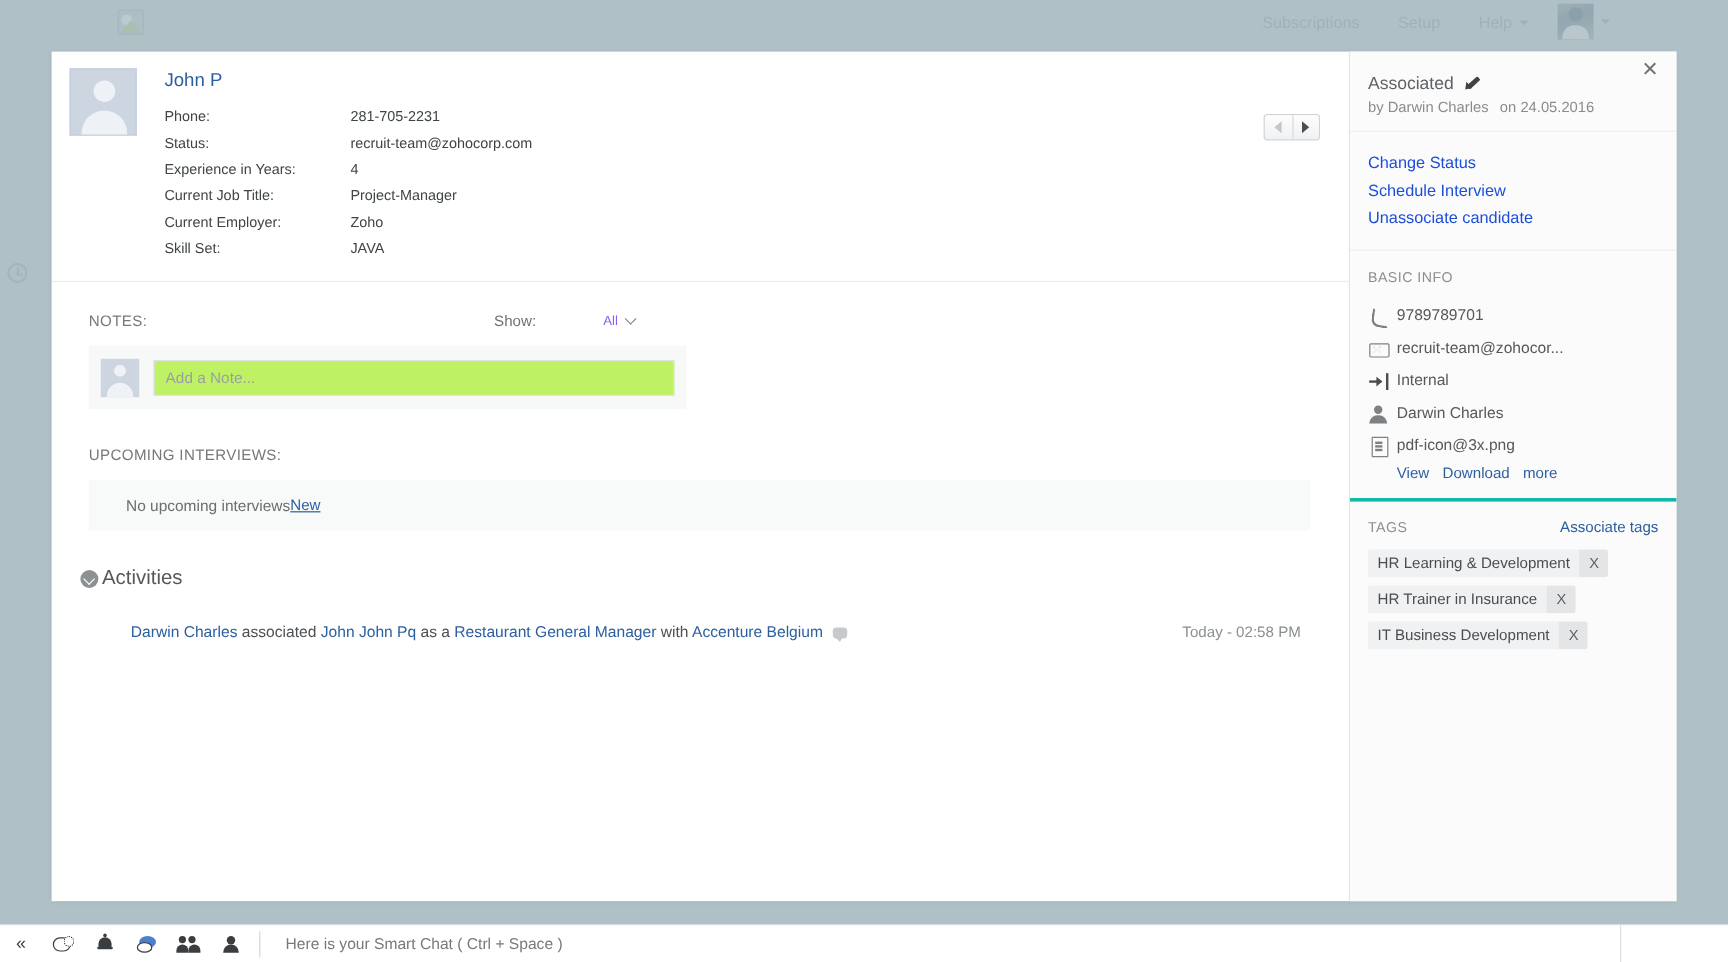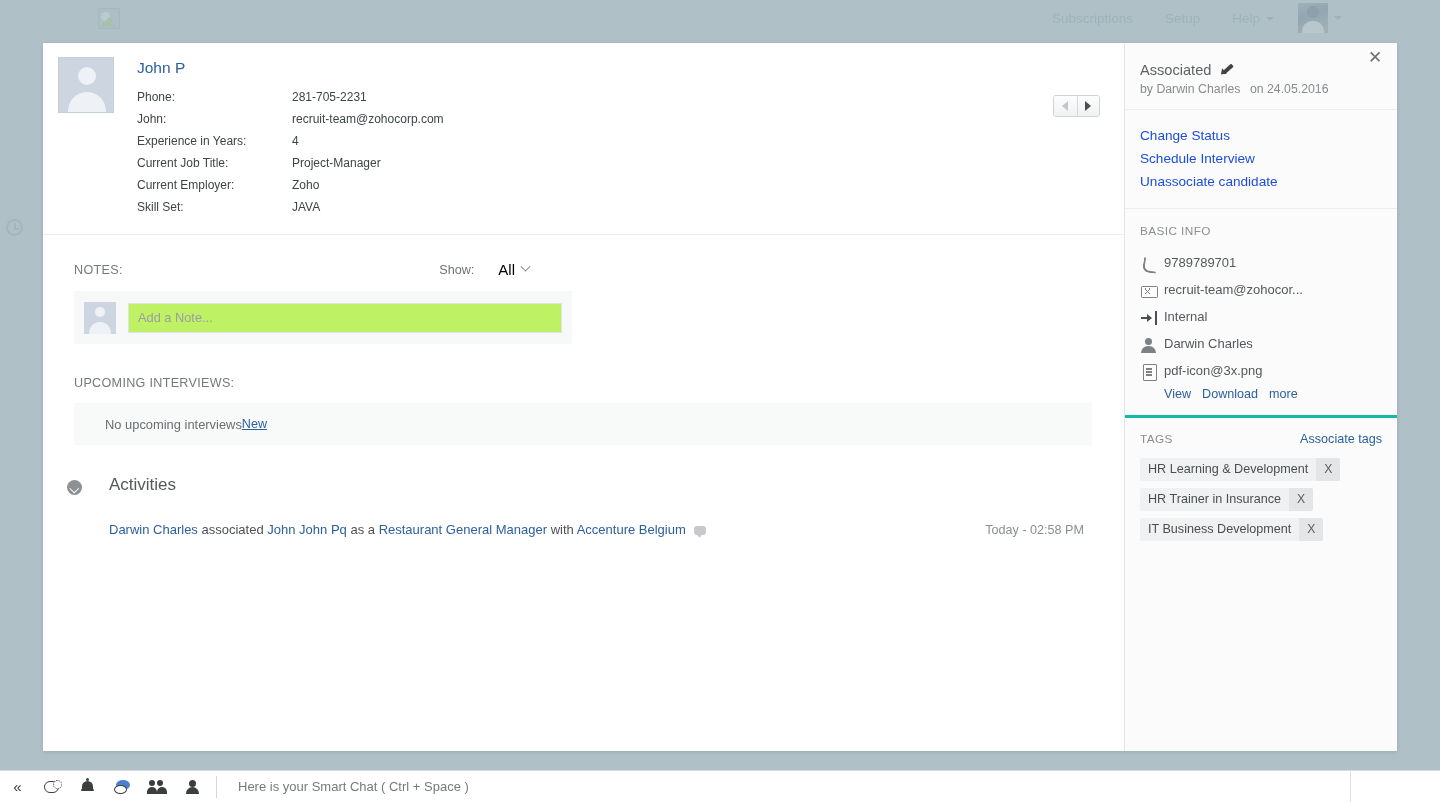--- a/index.html
+++ b/index.html
@@ -144,21 +144,21 @@
   .notes-wrap { padding: 26px 32px 0 31px; }
   .notes-bar { display: flex; align-items: center; }
   .sec-label {
     font-size: 12.6px; color: #76797c; letter-spacing: .3px;
   }
   .show-box {
     margin-left: auto; display: flex; align-items: center; gap: 24px;
     margin-right: 563px;
   }
   .show-lbl { font-size: 12.6px; color: #6e7174; }
-  .show-val { font-size: 15px; color: #000000; display:flex; align-items:center; gap:7px; cursor:pointer;}
+  .show-val { font-size: 11px; color: #8b5cf6; display:flex; align-items:center; gap:7px; cursor:pointer;margin-left:32px;}
   .chev {
     width: 7px; height: 7px; border-right: 1.4px solid #84888b;
     border-bottom: 1.4px solid #84888b; transform: rotate(45deg) translate(-2px,-2px);
   }
   .note-row {
     margin-top: 13px; width: 498px; height: 53px;
     background: #f7f8f8; display: flex; align-items: center; padding: 0 10px;
   }
   .note-ava {
     width: 32px; height: 32px; flex:0 0 32px; background:#ccd5e0;
@@ -178,21 +178,21 @@
   .iv-wrap { padding: 29px 32px 0 31px; }
   .iv-box {
     margin-top: 12px; height: 42px; background: #f8f9f9;
     display: flex; align-items: center; padding-left: 31px;
   }
   .iv-text { font-size: 12.9px; color: #6a6e71; }
   .iv-new { font-size: 12.6px; color: #2b5f9e; text-decoration: underline; cursor:pointer;}
 
   
   .act-wrap { padding: 30px 32px 0 24px; }
-  .act-head { display: flex; align-items: flex-end; gap: 27px; }
+  .act-head { display: flex; align-items: center; gap: 3px; }
   .act-circle {
     width: 15px; height: 15px; border-radius: 50%; background: #8d9194;
     position: relative;
   }
   .act-circle:after {
     content:""; position:absolute; left:4px; top:4.5px;
     width: 5.5px; height: 5.5px;
     border-right: 1.7px solid #fff; border-bottom: 1.7px solid #fff;
     transform: rotate(45deg);
   }
@@ -419,21 +419,21 @@
       <div class="cand-photo"></div>
       <div class="cand-info">
         <div class="cand-name">John P</div>
         <table class="cand-table">
           <tbody>
               <tr>
             <td class="k">Phone:</td>
             <td>281-705-2231</td>
           </tr>
           <tr>
-            <td class="k">John:</td>
+            <td class="k">Status:</td>
             <td>recruit-team@zohocorp.com</td>
           </tr>
           <tr>
             <td class="k">Experience in Years:</td>
             <td>4</td>
           </tr>
           <tr>
             <td class="k">Current Job Title:</td>
             <td>Project-Manager</td>
           </tr>

